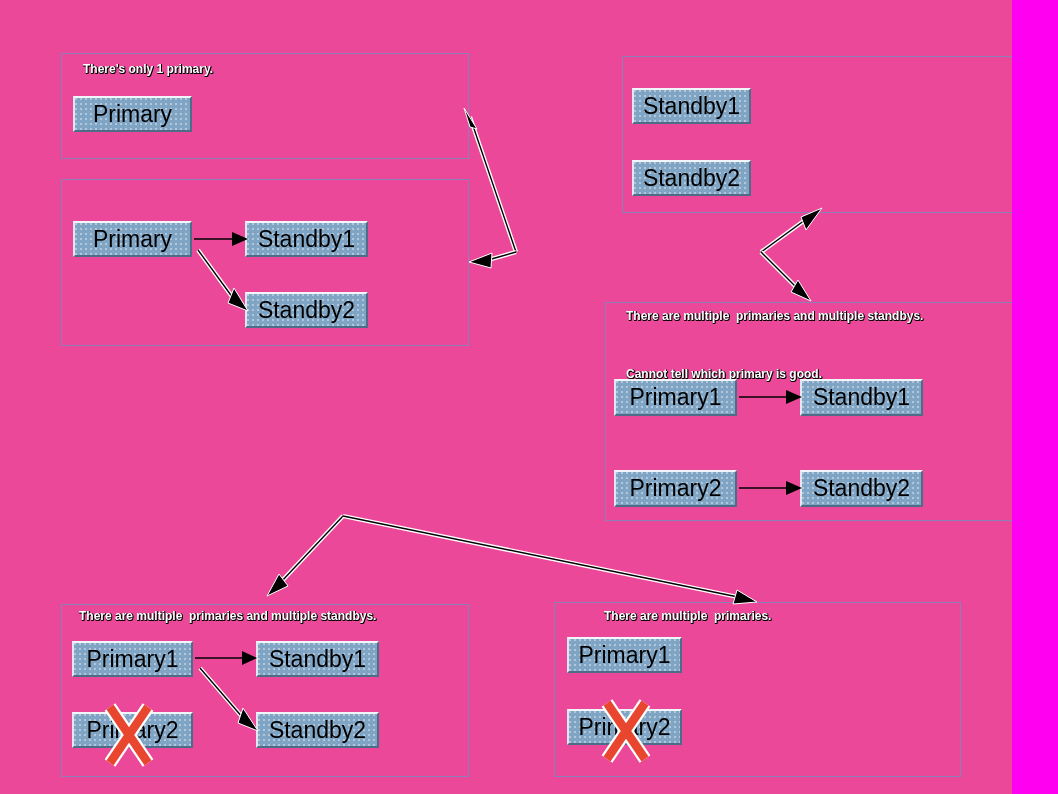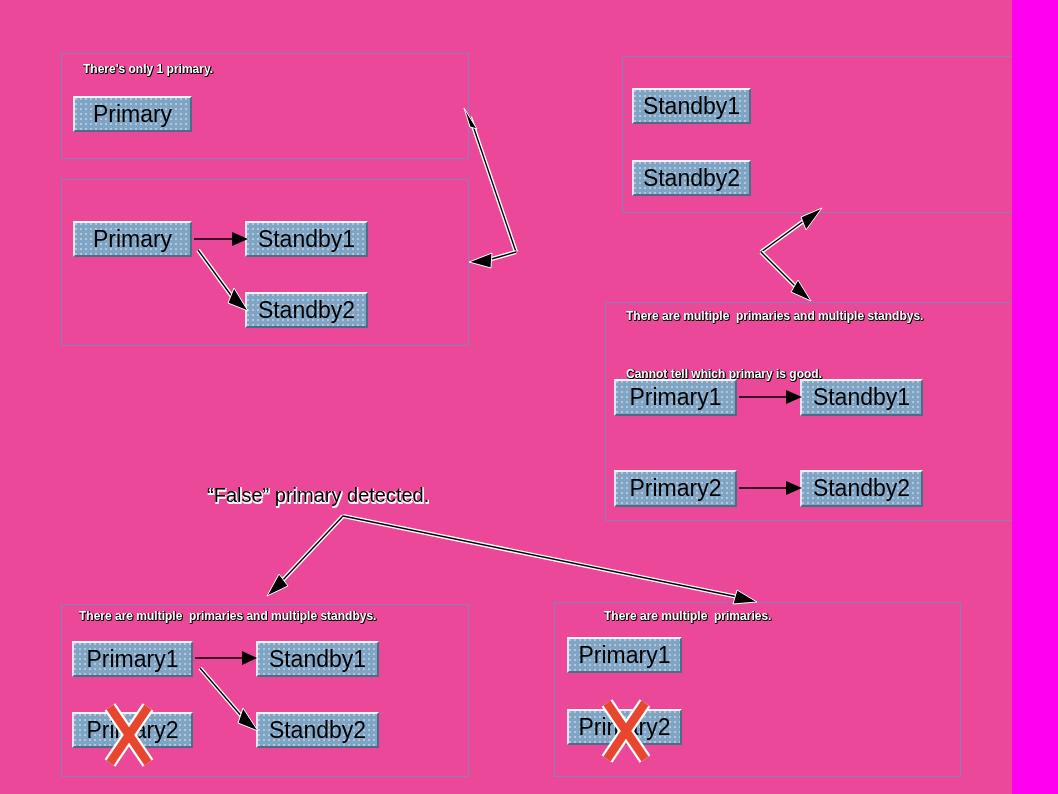--- a/index.html
+++ b/index.html
@@ -118,21 +118,20 @@
   <div class="node" style="left:72px; top:641px; width:121px; height:36px;">Primary1</div>
   <div class="node" style="left:256px; top:641px; width:123px; height:36px;">Standby1</div>
   <div class="node" style="left:72px; top:712px; width:121px; height:36px;">Primary2</div>
   <div class="node" style="left:256px; top:712px; width:123px; height:36px;">Standby2</div>
 
   <div class="panel" style="left:554px; top:602px; width:407px; height:175px;"></div>
   <div class="caption" style="left:604px; top:609px;">There are multiple  primaries.</div>
   <div class="node" style="left:567px; top:637px; width:115px; height:36px;">Primary1</div>
   <div class="node" style="left:567px; top:709px; width:115px; height:36px;">Primary2</div>
 
-  <div class="annot" style="left:207px; top:484px;">“False” primary detected.</div>
 
   <svg id="links" viewBox="0 0 1058 794" xmlns="http://www.w3.org/2000/svg">
 
     <g>
       <line class="plain-arrow" x1="194" y1="239" x2="232" y2="239"></line>
       <polygon points="232,232 248,239 232,246" fill="#000"></polygon>
     </g>
 
     <g>
       <path class="out-arrow-halo" d="M198,250 L233,298"></path>

